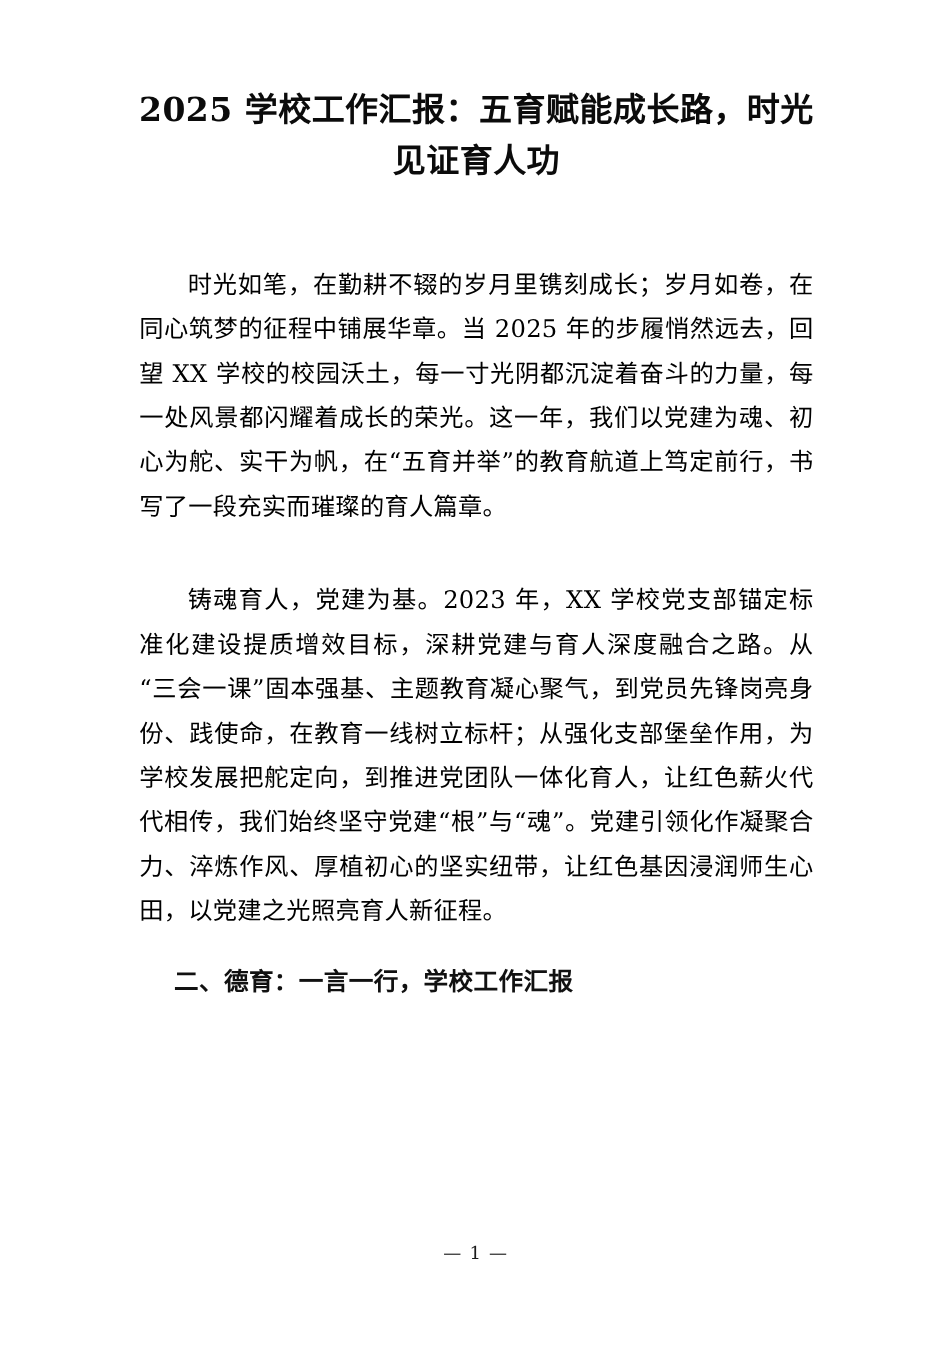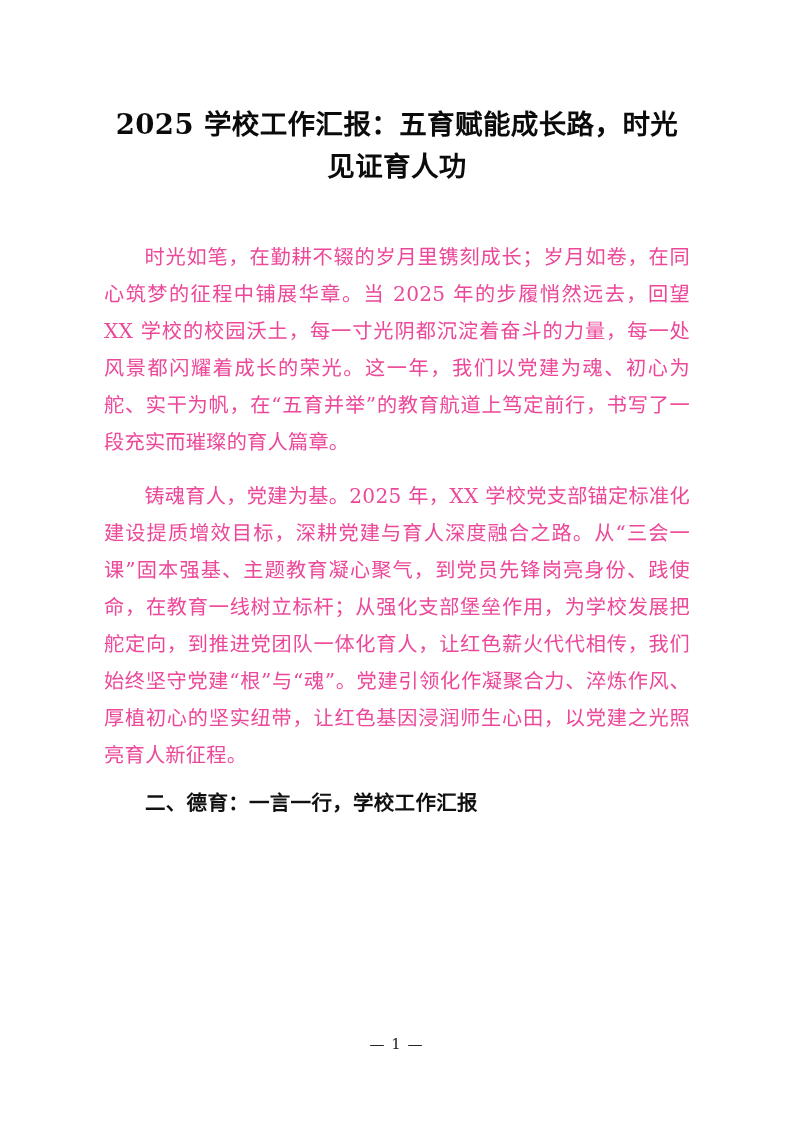--- a/index.html
+++ b/index.html
@@ -28,21 +28,21 @@
   .page-body {
     position: absolute;
     left: 104px;
     top: 0;
     width: 586px;
   }
 
   
   .doc-title {
     margin: 0;
-    padding-top: 103px;
+    padding-top: 71px;
     font-family: "DejaVu Serif", "Liberation Serif", serif;
     font-weight: 700;
     font-size: 27.5px;
     line-height: 42px;
     text-align: center;
     letter-spacing: 0.4px;
     color: #0b0b0b;
   }
 
   
@@ -53,28 +53,28 @@
     font-size: 20.5px;
     line-height: 37px;
     text-indent: 41px;
     letter-spacing: 0.3px;
     color: #111111;
     white-space: nowrap;
   }
 
   
   .body-para {
-    margin: 0;
+    margin: 12px;
     font-family: "DejaVu Serif", "Liberation Serif", serif;
     font-size: 20.2px;
     line-height: 37px;
     text-indent: 2em;
     text-align: justify;
     text-justify: inter-ideograph;
-    color: #ec4899;
+    color: #000000;
     letter-spacing: 0.25px;
   }
 
   
   .gap-after-title { height: 52px; }
   .gap-para-to-heading { height: 10px; }
   .gap-heading-to-para { height: 7px; }
 
   
   .page-footer {
@@ -101,21 +101,21 @@
 
     <div class="gap-after-title"></div>
 
     <p class="body-para">时光如笔，在勤耕不辍的岁月里镌刻成长；岁月如卷，在同心筑梦的征程中铺展华章。当 2025 年的步履悄然远去，回望 XX 学校的校园沃土，每一寸光阴都沉淀着奋斗的力量，每一处风景都闪耀着成长的荣光。这一年，我们以党建为魂、初心为舵、实干为帆，在“五育并举”的教育航道上笃定前行，书写了一段充实而璀璨的育人篇章。</p>
 
     <div class="gap-para-to-heading"></div>
 
 
     <div class="gap-heading-to-para"></div>
 
-    <p class="body-para">铸魂育人，党建为基。2025 年，XX 学校党支部锚定标准化建设提质增效目标，深耕党建与育人深度融合之路。从“三会一课”固本强基、主题教育凝心聚气，到党员先锋岗亮身份、践使命，在教育一线树立标杆；从强化支部堡垒作用，为学校发展把舵定向，到推进党团队一体化育人，让红色薪火代代相传，我们始终坚守党建“根”与“魂”。党建引领化作凝聚合力、淬炼作风、厚植初心的坚实纽带，让红色基因浸润师生心田，以党建之光照亮育人新征程。</p>
+    <p class="body-para">铸魂育人，党建为基。2023 年，XX 学校党支部锚定标准化建设提质增效目标，深耕党建与育人深度融合之路。从“三会一课”固本强基、主题教育凝心聚气，到党员先锋岗亮身份、践使命，在教育一线树立标杆；从强化支部堡垒作用，为学校发展把舵定向，到推进党团队一体化育人，让红色薪火代代相传，我们始终坚守党建“根”与“魂”。党建引领化作凝聚合力、淬炼作风、厚植初心的坚实纽带，让红色基因浸润师生心田，以党建之光照亮育人新征程。</p>
 
     <div class="gap-para-to-heading"></div>
 
     <h2 class="section-heading">二、德育：一言一行，学校工作汇报</h2>
 
     <div class="gap-heading-to-para"></div>
 
 
   </div>
 

